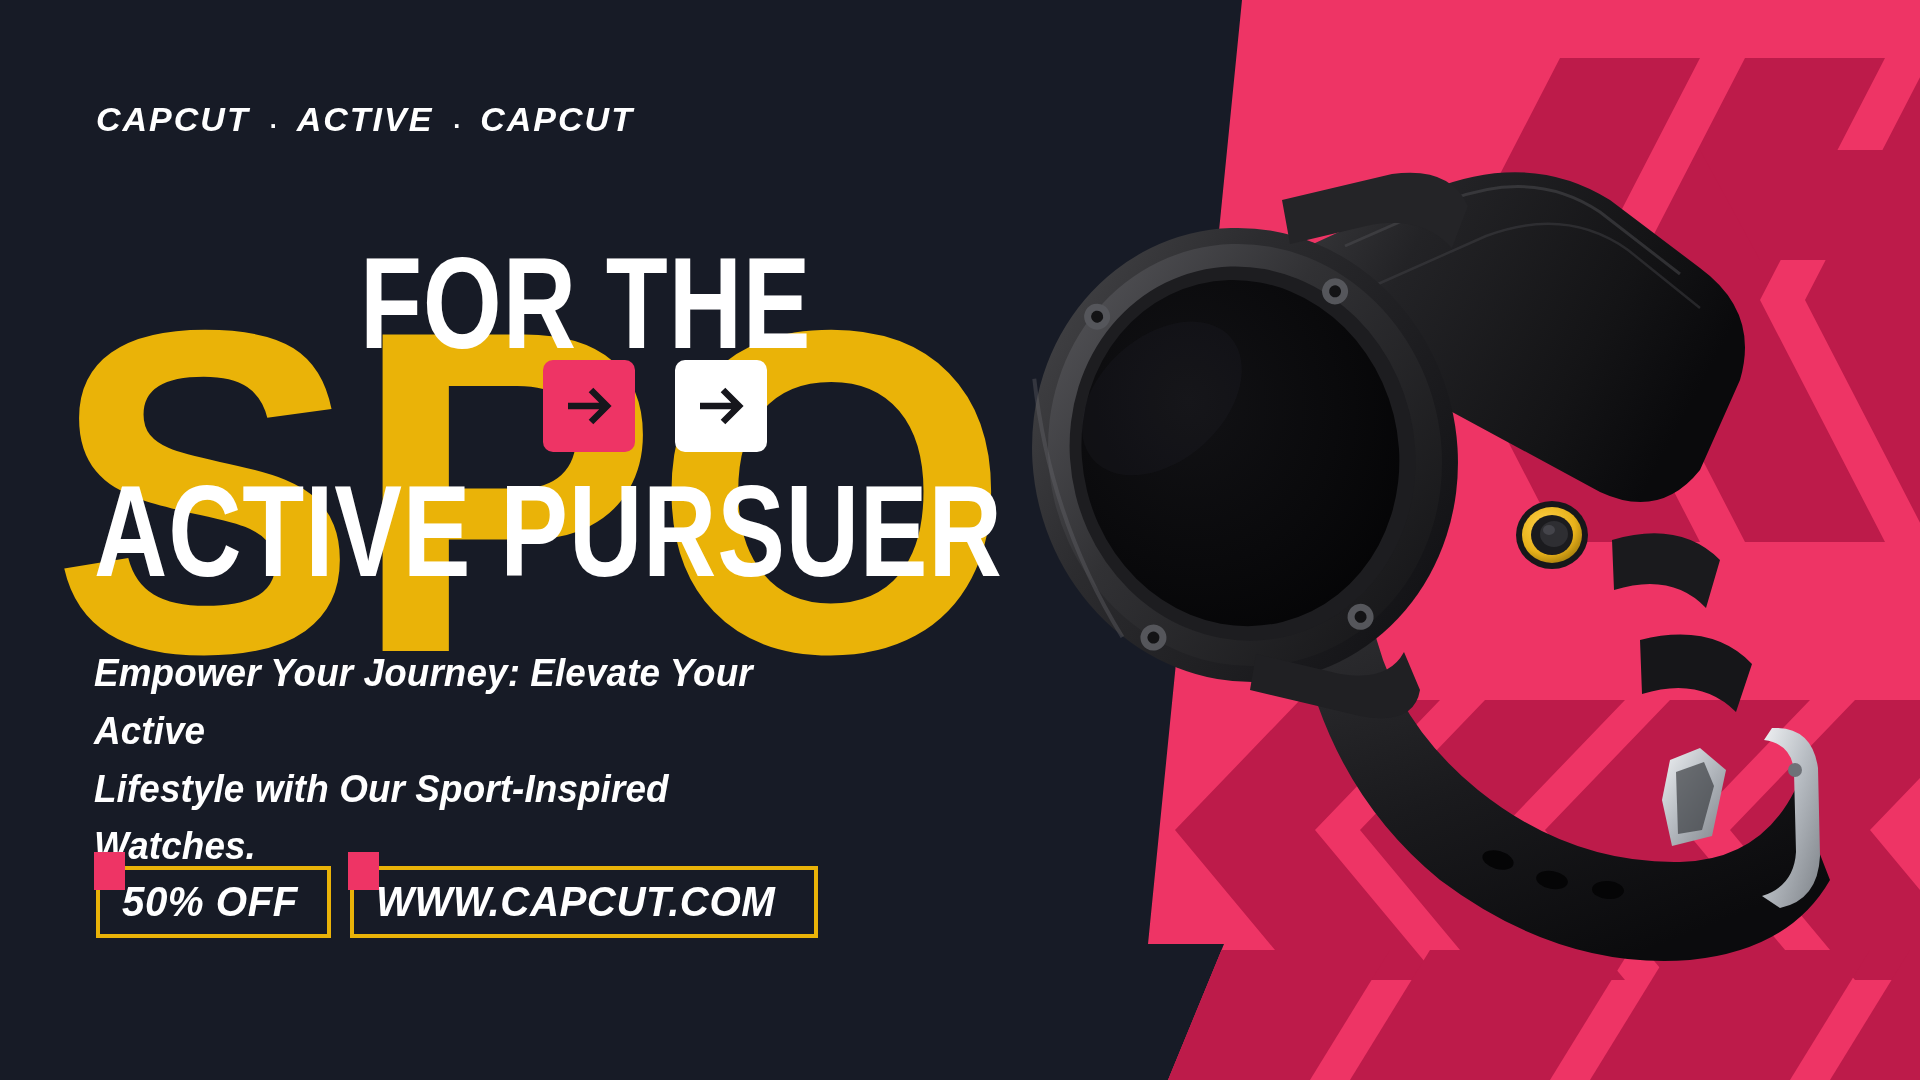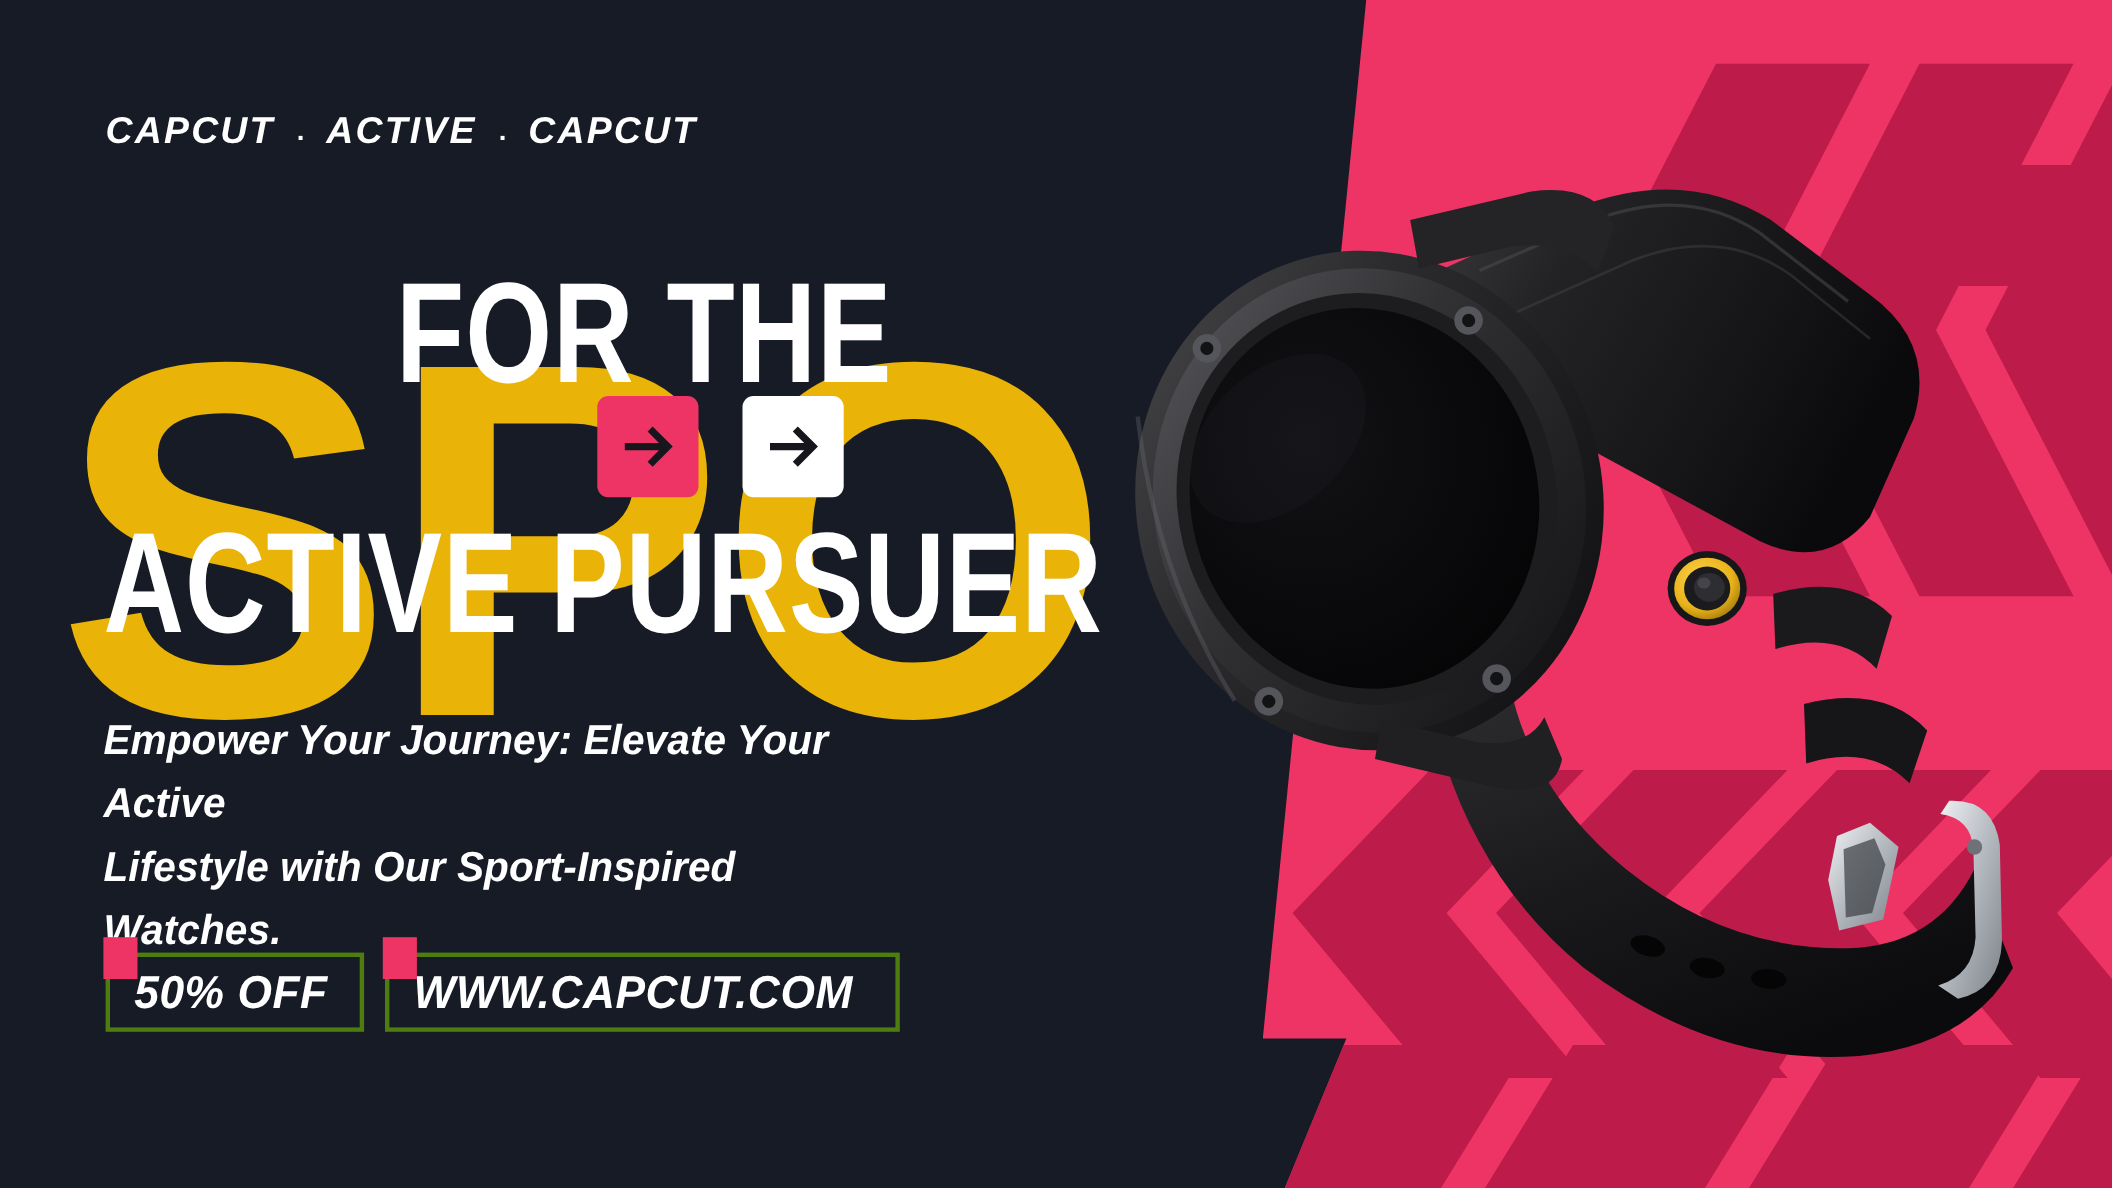--- a/index.html
+++ b/index.html
@@ -161,21 +161,21 @@
     position: absolute;
     left: -2px;
     top: -14px;
     width: 31px;
     height: 38px;
     background: #ee3465;
     z-index: 7;
   }
   .badge {
     position: relative;
-    border: 4px solid #4d7c0f;
+    border: 4px solid #eab308;
     height: 72px;
     display: flex;
     align-items: center;
     padding: 0 22px;
     box-sizing: border-box;
     z-index: 6;
   }
   .badge-text {
     color: #ffffff;
     font-size: 42px;

